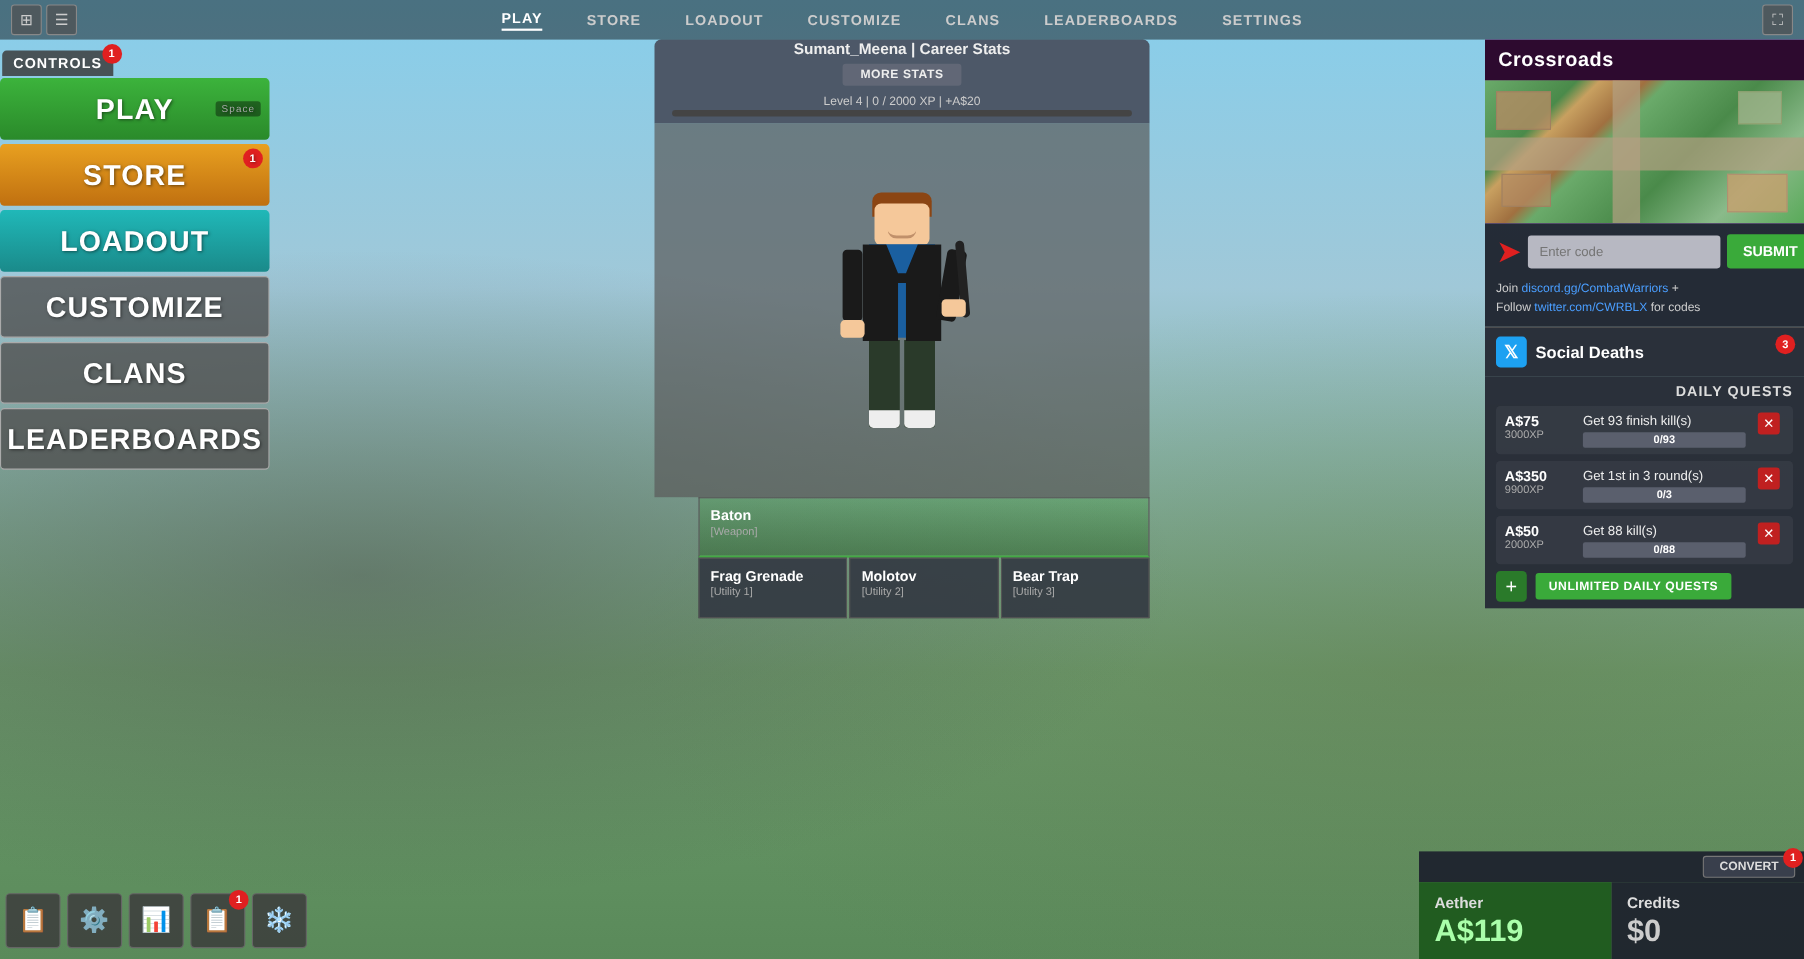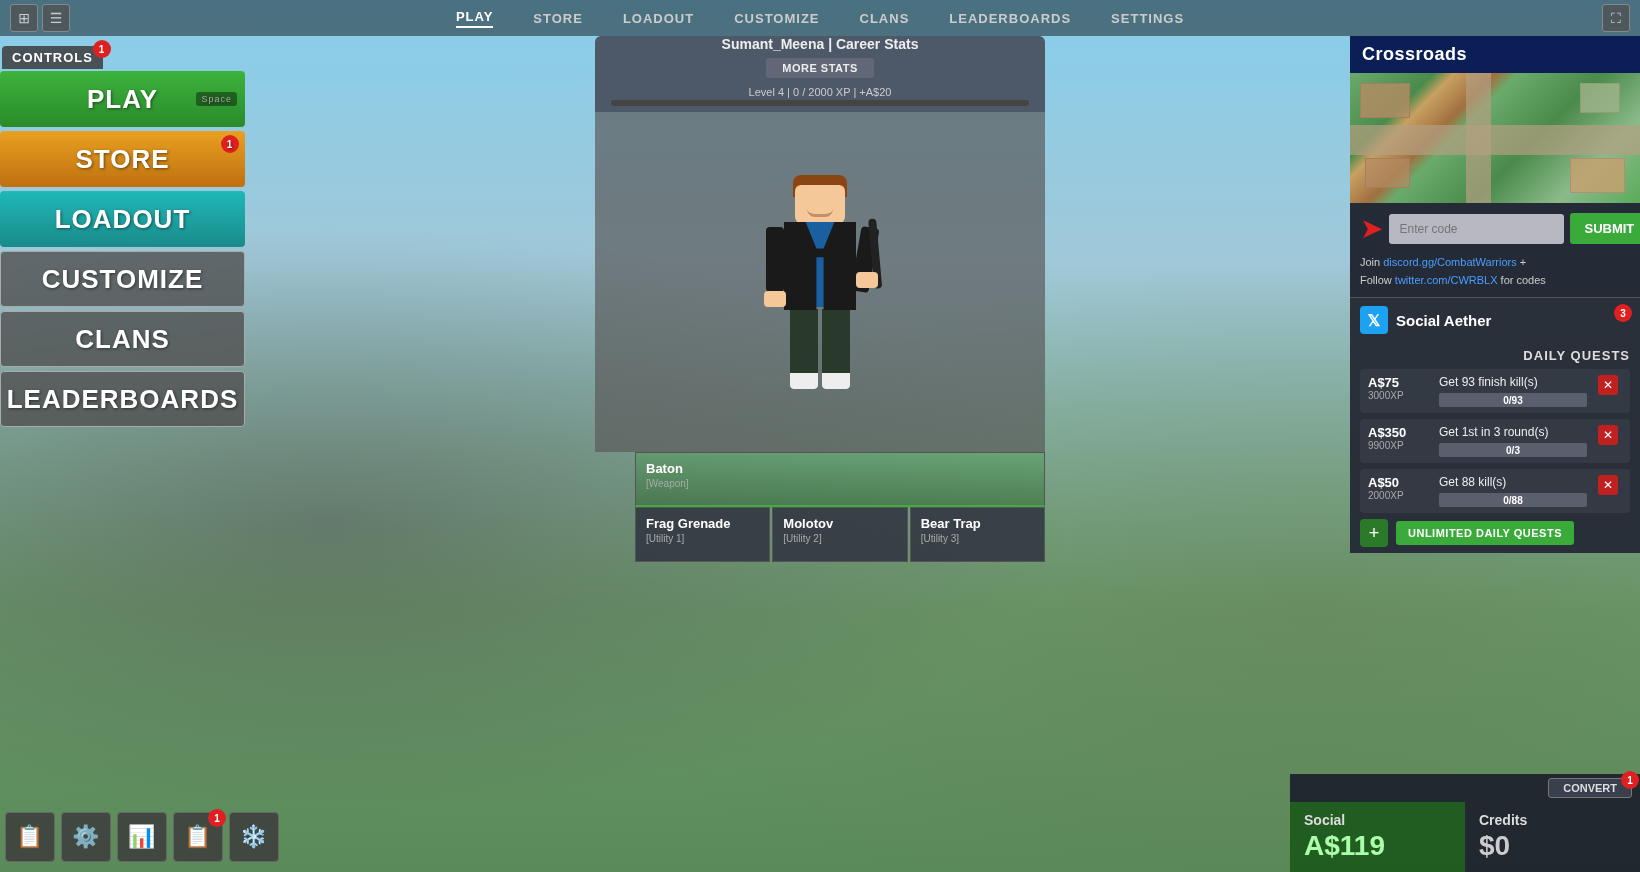--- a/index.html
+++ b/index.html
@@ -286,21 +286,21 @@
       top: 36px;
       width: 290px;
       z-index: 100;
       display: flex;
       flex-direction: column;
       gap: 0;
     }
 
     
     .map-preview {
-      background: #1d4ed8;
+      background: #701a75;
       border-radius: 0;
       overflow: hidden;
       position: relative;
     }
     .map-title {
       background: rgba(0,0,0,0.6);
       color: #fff;
       font-size: 18px;
       font-weight: bold;
       padding: 8px 12px;
@@ -730,21 +730,21 @@
     <button class="code-submit">SUBMIT</button>
   </div>
 
   <div class="social-area">
     <span>Join </span><a class="social-link">discord.gg/CombatWarriors</a><span> +</span><br>
     <span>Follow </span><a class="social-link">twitter.com/CWRBLX</a><span> for codes</span>
   </div>
 
   <div class="social-rewards-header">
     <div class="twitter-icon">𝕏</div>
-    <span class="social-rewards-title">Social Aether</span>
+    <span class="social-rewards-title">Social Deaths</span>
     <div class="notif-badge">3</div>
   </div>
 
   <div class="daily-quests">
     <div class="daily-quests-title">DAILY QUESTS</div>
 
     <div class="quest-item">
       <div>
         <div class="quest-reward">A$75</div>
         <div class="quest-xp">3000XP</div>
@@ -798,21 +798,21 @@
 
 <div class="bottom-bar">
   <div class="convert-area">
     <button class="convert-btn" style="position:relative;">
       <span>CONVERT</span>
       <div class="badge" style="top:-8px;right:-8px;">1</div>
     </button>
   </div>
   <div class="currency-row">
     <div class="currency-box currency-aether">
-      <div class="currency-label">Social</div>
+      <div class="currency-label">Aether</div>
       <div class="currency-value aether-value">A$119</div>
     </div>
     <div class="currency-box currency-credits">
       <div class="currency-label">Credits</div>
       <div class="currency-value credits-value">$0</div>
     </div>
   </div>
 </div>
 
 </body></html>

